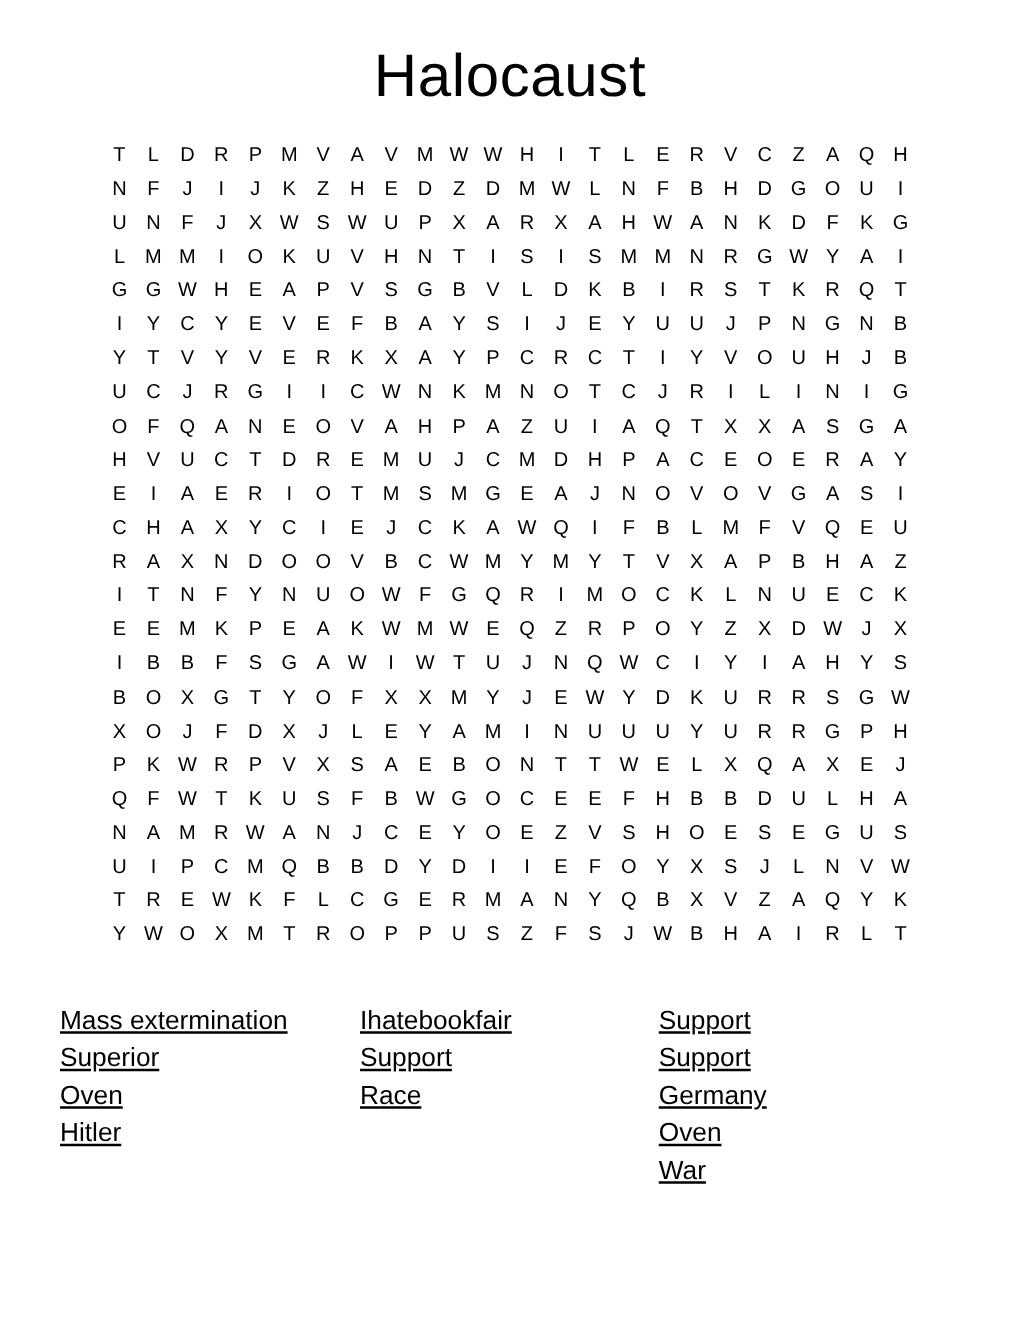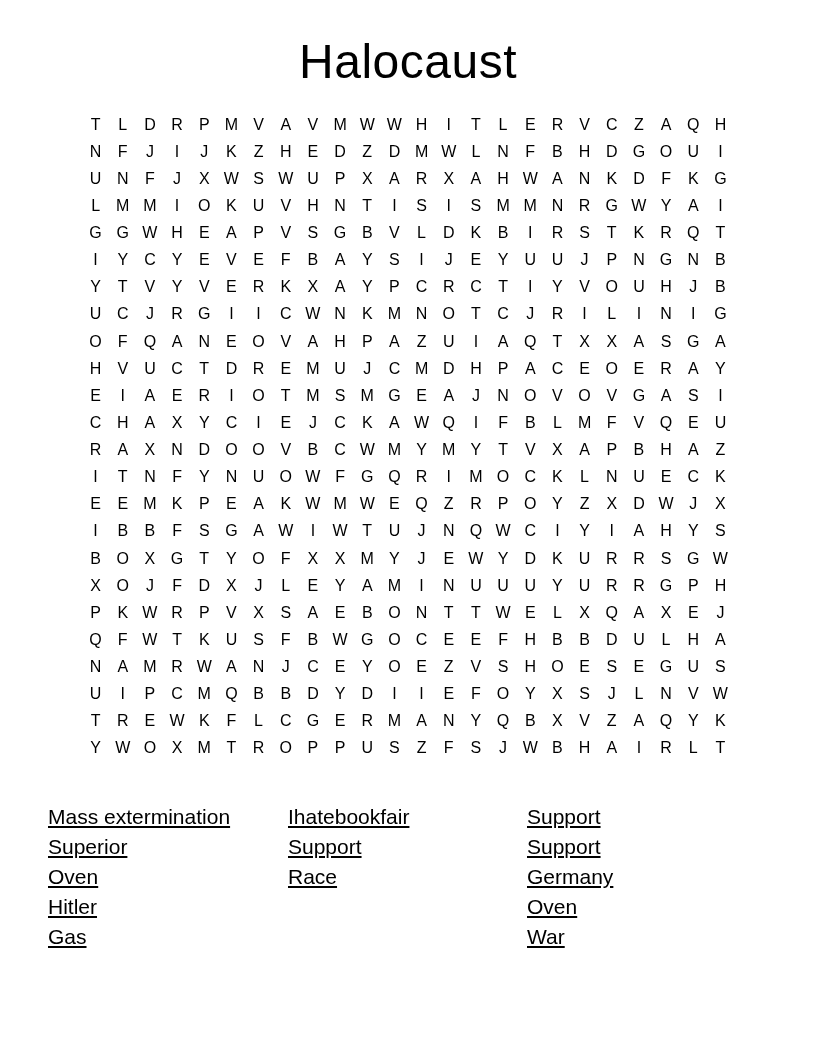--- a/index.html
+++ b/index.html
@@ -654,21 +654,20 @@
       <span class="cell">L</span>
       <span class="cell">T</span>
     </div>
 
   <div class="word-list">
     <div class="word-col col-0">
         <div class="word-item">Mass extermination</div>
         <div class="word-item">Superior</div>
         <div class="word-item">Oven</div>
         <div class="word-item">Hitler</div>
-        <div class="word-item">Gas</div>
       </div>
     <div class="word-col col-1">
         <div class="word-item">Ihatebookfair</div>
         <div class="word-item">Support</div>
         <div class="word-item">Race</div>
       </div>
     <div class="word-col col-2">
         <div class="word-item">Support</div>
         <div class="word-item">Support</div>
         <div class="word-item">Germany</div>

